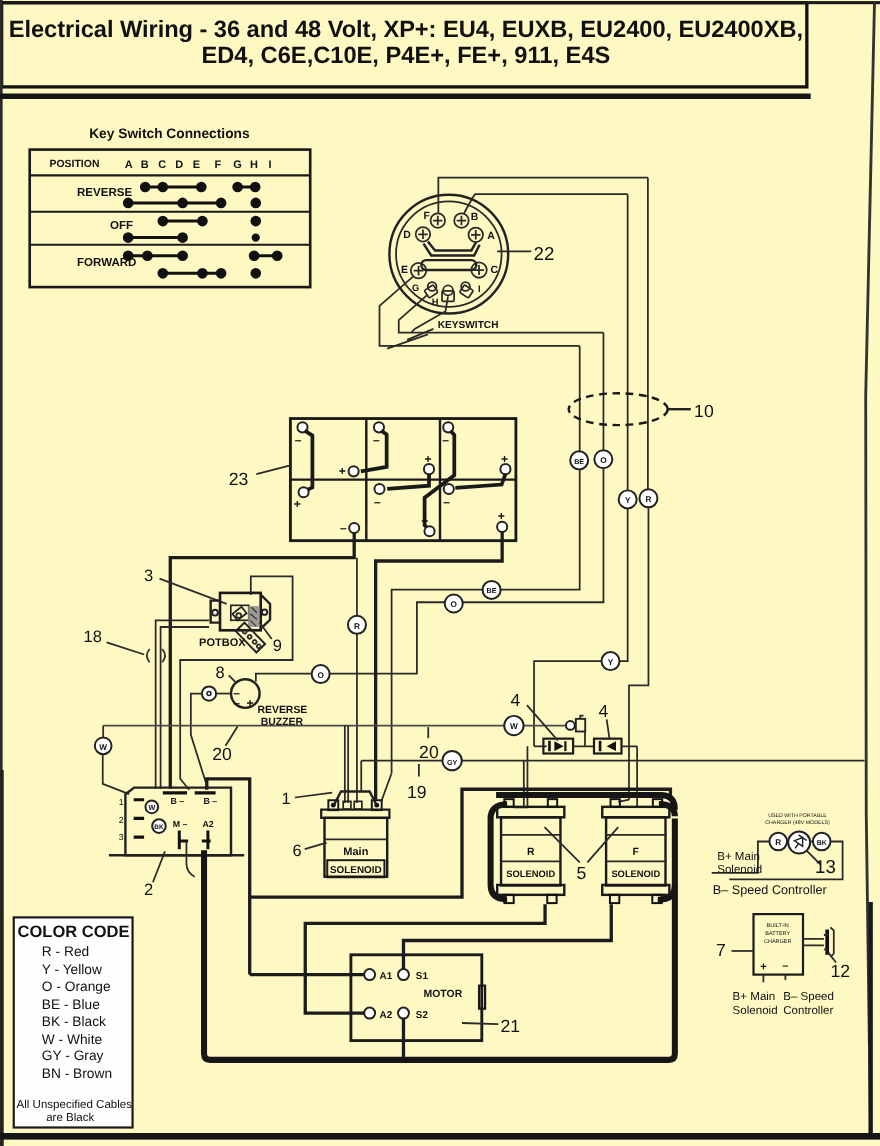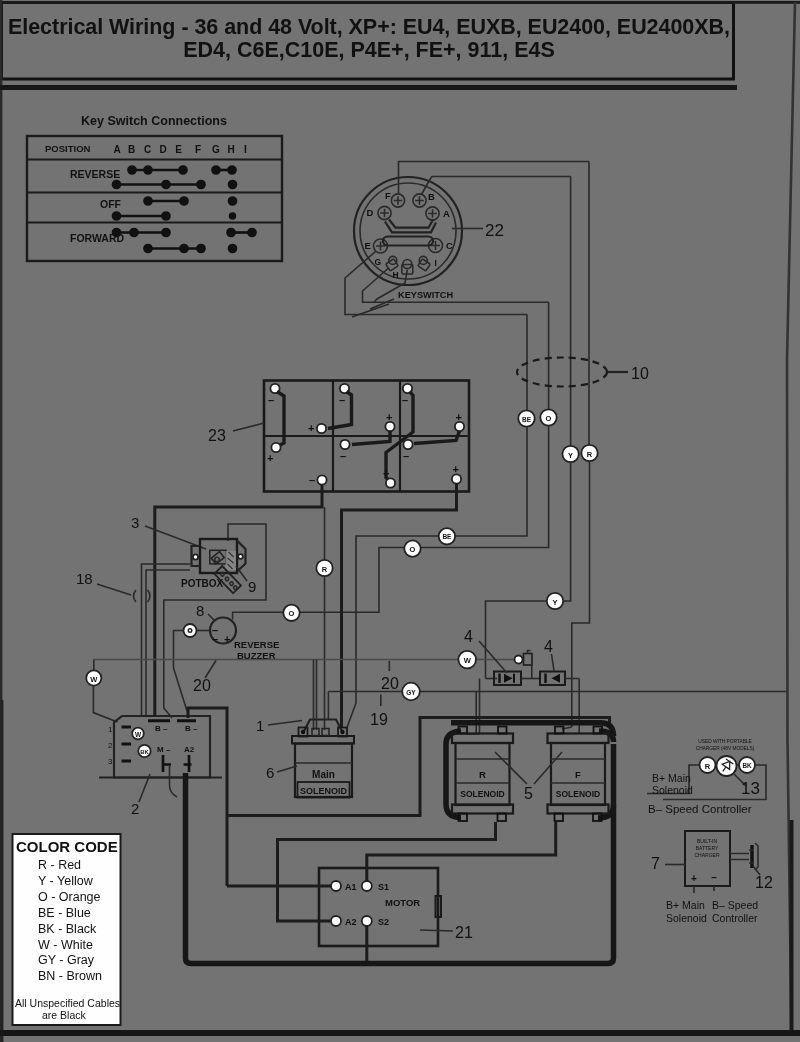--- a/index.html
+++ b/index.html
@@ -1,16 +1,16 @@
 <!DOCTYPE html>
 <html><head>
 <meta charset="utf-8">
 <style>
   html,body{margin:0;padding:0;background:#ffffff;}
-  #page{width:800px;height:1042px;position:relative;background:#737373;font-family:"Liberation Sans", sans-serif;text-decoration:underline;}
+  #page{width:800px;height:1042px;position:relative;background:#fef9c3;font-family:"Liberation Sans", sans-serif;text-decoration:underline;}
   svg{position:absolute;top:0;left:0;}
   text{font-family:"Liberation Sans", sans-serif;fill:#111;}
   .b{font-weight:bold;}
   .ln{stroke:#2a2a2a;stroke-width:1.6;fill:none;}
   .l2{stroke:#222;stroke-width:2.2;fill:none;}
   .md{stroke:#1c1c1c;stroke-width:3;fill:none;}
   .tk{stroke:#161616;stroke-width:5.5;fill:none;}
   .bz{stroke:#1a1a1a;stroke-width:3.4;fill:none;}
   .cir{stroke:#222;stroke-width:1.8;fill:#fefefe;}
 </style>

